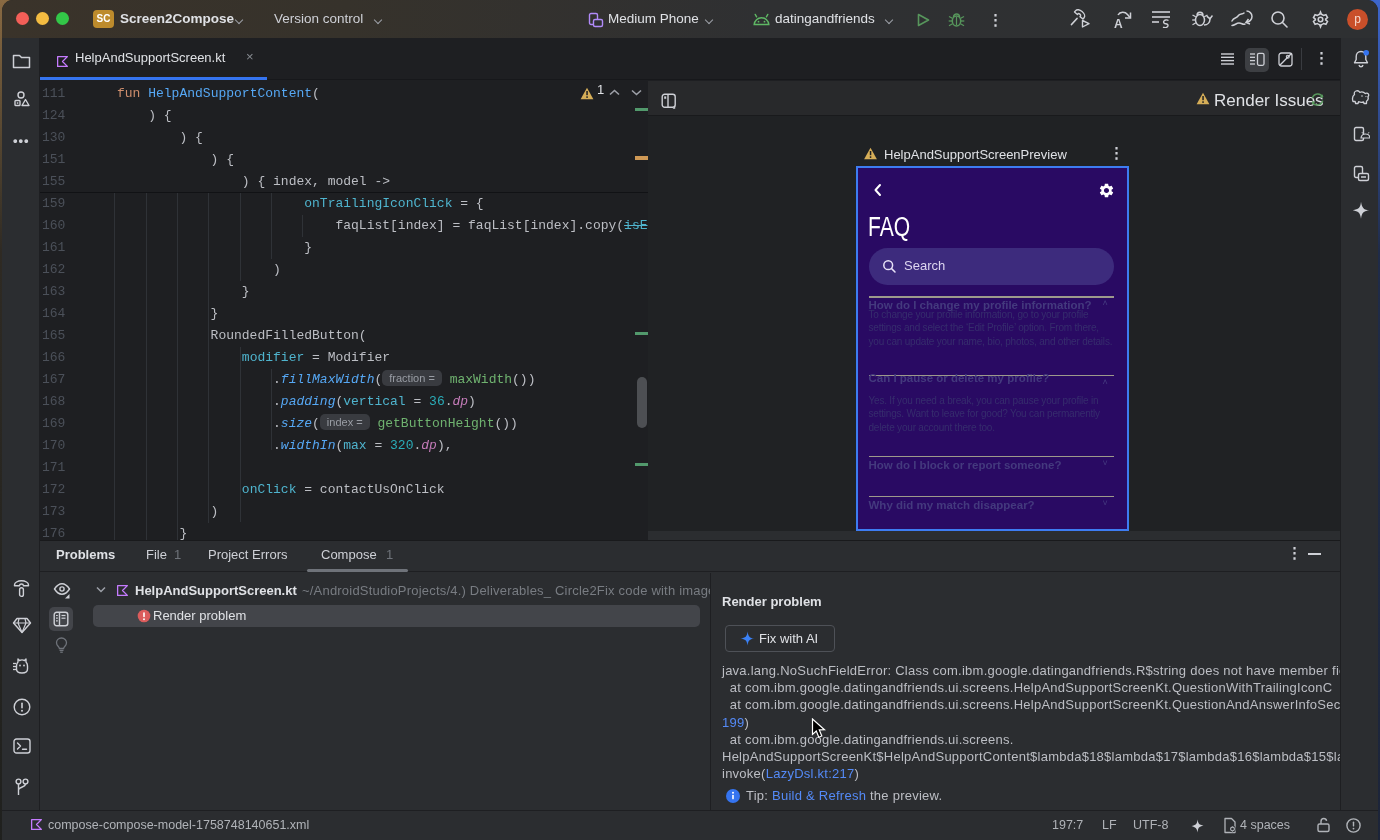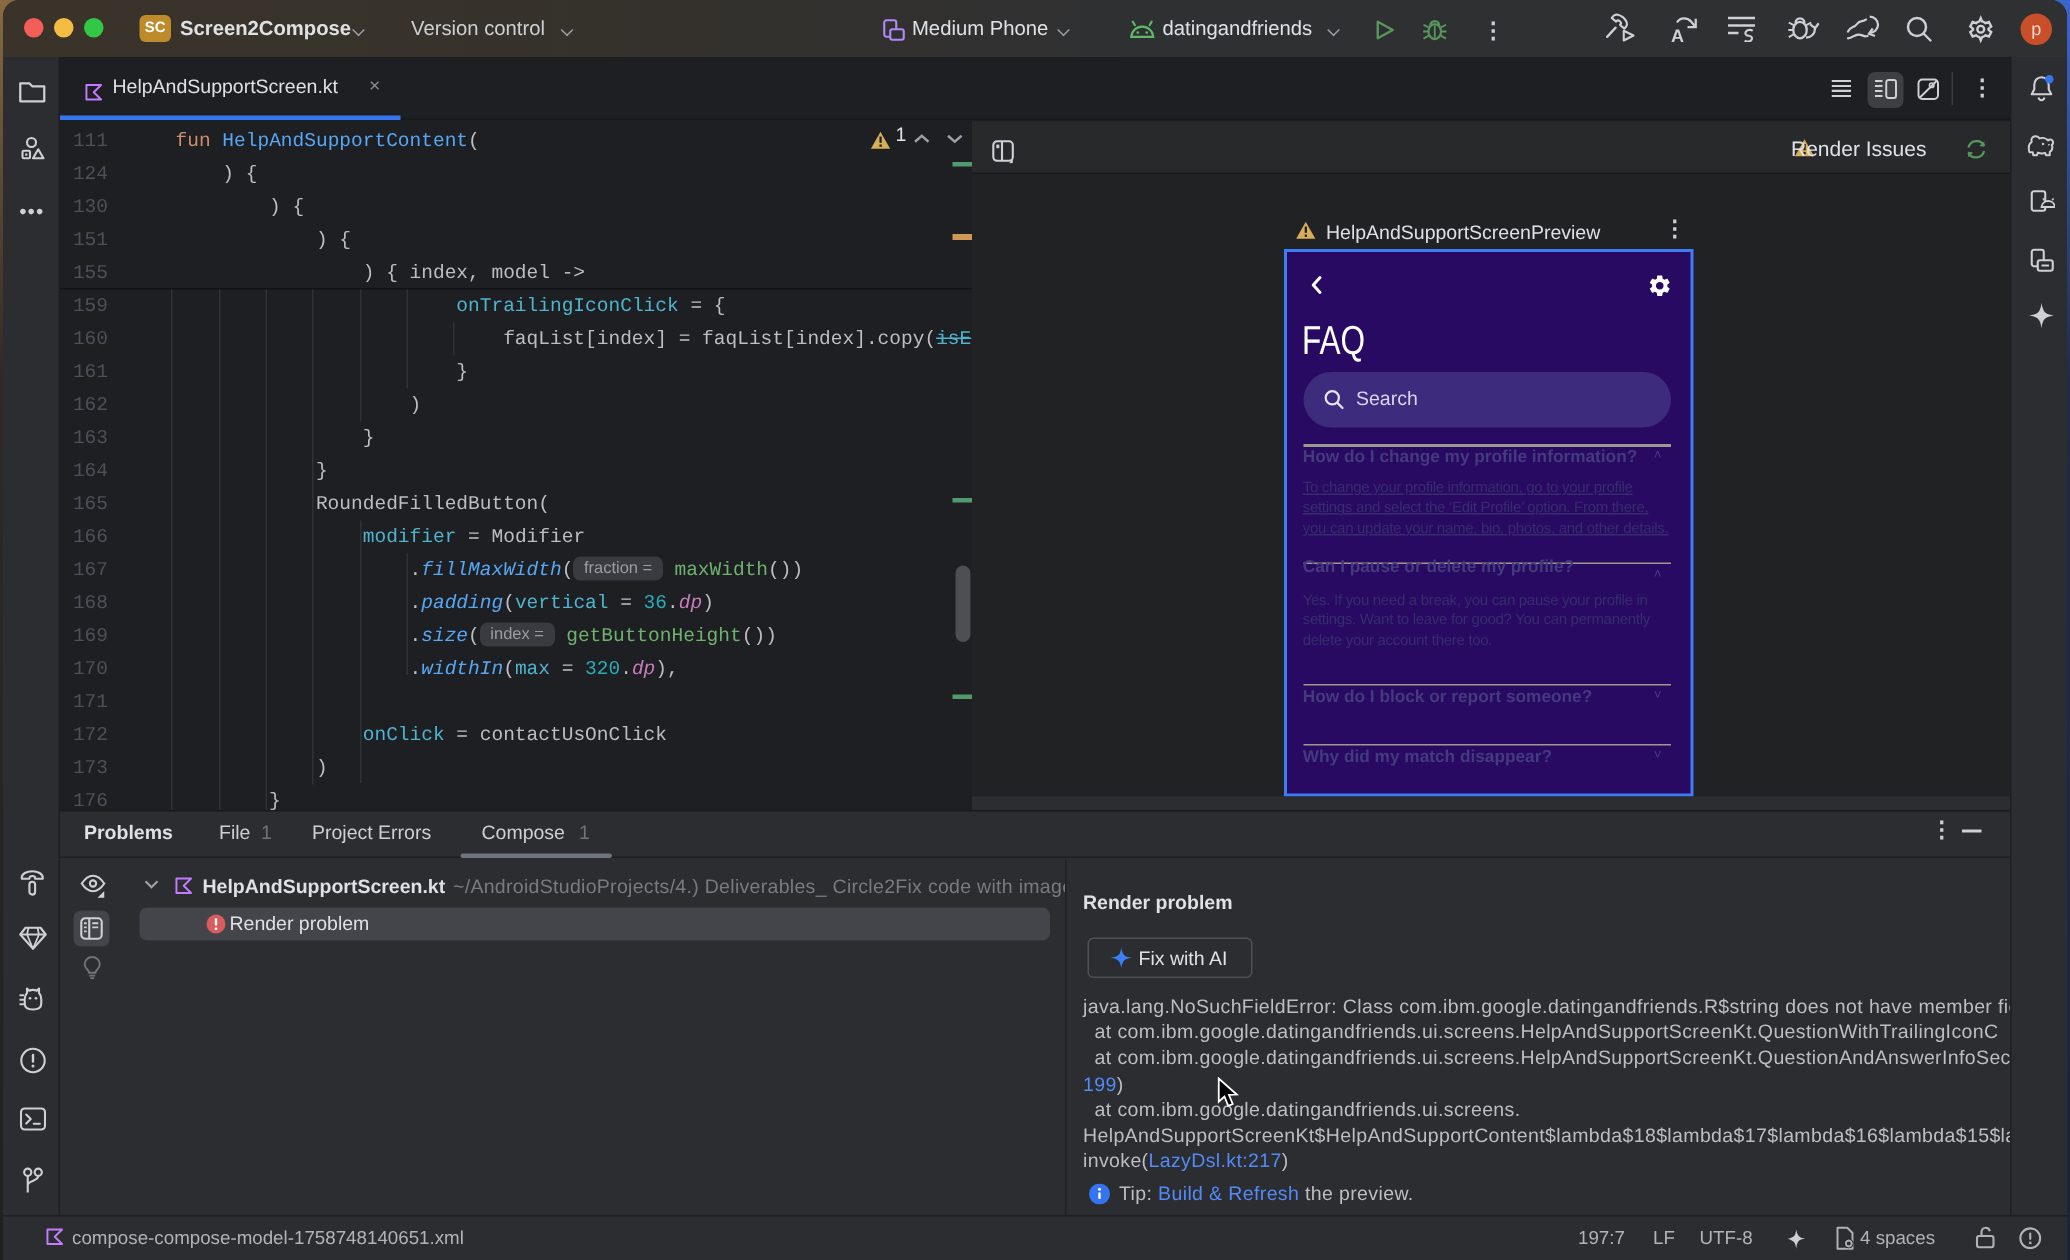--- a/index.html
+++ b/index.html
@@ -24,21 +24,21 @@
   background:#2b2d30; border-left:1px solid #1e1f22; }
 
 #tabbar { position:absolute; left:38px; top:38px; width:1300px; height:42px;
   background:#1e1f22; border-bottom:1px solid #17181b; }
 
 #editor { position:absolute; left:38px; top:81px; width:608px; height:459px;
   background:#1e1f22; overflow:hidden;
   font-family:"Liberation Mono", monospace; font-size:13px; }
 .cl { position:absolute; left:77px; height:22px; line-height:22px; white-space:pre; color:#bcbec4; }
 .ln { position:absolute; left:2px; width:30px; height:22px; line-height:22px;
-  text-align:right; color:#4b5059; }
+  text-align:left; color:#4b5059; }
 .kw { color:#cf8e6d; }
 .fn { color:#56a8f5; }
 .na { color:#4fb4ce; }
 .ext { color:#56a8f5; font-style:italic; }
 .gfn { color:#6fb26f; }
 .num { color:#2aacb8; }
 .pp { color:#c77dbb; font-style:italic; }
 .hint { display:inline-block; background:#393b40; color:#999da4; border-radius:5px;
   font-family:"Liberation Sans",sans-serif; font-size:11px; line-height:16px; height:16px;
   padding:0 7px; vertical-align:1px; }
@@ -316,21 +316,21 @@
           <rect x="1.2" y="1.2" width="13" height="13" rx="2.5" fill="none" stroke="#ced0d6" stroke-width="1.4"></rect>
           <line x1="7" y1="1.5" x2="7" y2="14" stroke="#ced0d6" stroke-width="1.4"></line>
           <rect x="3.2" y="3.4" width="2" height="2.4" fill="#ced0d6"></rect>
           <path d="M14.2 15.8 L11.6 15.8 L14.2 13.2 Z" fill="#ced0d6"></path>
         </svg>
       <svg class="icon" style="left:548px;top:11px;" width="14" height="13" viewBox="0 0 14 13">
           <path d="M7 0.8 L13.4 12.2 H0.6 Z" fill="#d6ae58"></path>
           <rect x="6.3" y="4" width="1.5" height="4.2" fill="#1e1f22"></rect>
           <rect x="6.3" y="9.3" width="1.5" height="1.6" fill="#1e1f22"></rect>
         </svg>
-      <div class="abs" style="left:546px;top:10px;font-size:14px;color:#dfe1e5;">Render Issues</div>
+      <div class="abs" style="left:566px;top:10px;font-size:17px;color:#dfe1e5;">Render Issues</div>
       <svg class="icon" style="left:662px;top:11px;" width="15" height="15" viewBox="0 0 15 15">
           <path d="M12.8 5.2 A 5.6 5.6 0 0 0 2.3 6.4" fill="none" stroke="#57965c" stroke-width="1.5"></path>
           <path d="M2.2 9.8 A 5.6 5.6 0 0 0 12.7 8.6" fill="none" stroke="#57965c" stroke-width="1.5"></path>
           <path d="M12.9 2.2 L12.9 5.8 L9.5 5.4 Z" fill="#57965c"></path>
           <path d="M2.1 12.8 L2.1 9.2 L5.5 9.6 Z" fill="#57965c"></path>
         </svg>
     </div>
     <svg class="icon" style="left:215px;top:66px;" width="15" height="13" viewBox="0 0 14 13">
         <path d="M7 0.8 L13.4 12.2 H0.6 Z" fill="#d6ae58"></path>
         <rect x="6.3" y="4" width="1.5" height="4.2" fill="#1e1f22"></rect>
@@ -348,21 +348,21 @@
       <div class="abs" style="left:10px;top:44px;font-size:27px;color:#fff;transform:scaleX(0.78);transform-origin:left top;">FAQ</div>
       <div class="abs" style="left:11.5px;top:80px;width:245px;height:37px;border-radius:19px;background:#3d2b7d;"></div>
       <svg class="icon" style="left:24px;top:91px;" width="15" height="15" viewBox="0 0 15 15">
           <circle cx="6.2" cy="6.2" r="4.4" fill="none" stroke="#e8e2f7" stroke-width="1.5"></circle>
           <line x1="9.6" y1="9.6" x2="13" y2="13" stroke="#e8e2f7" stroke-width="1.5" stroke-linecap="round"></line>
         </svg>
       <div class="abs" style="left:46.5px;top:90px;font-size:13px;color:#ddd6f0;">Search</div>
       <div class="faqdiv" style="top:128px;"></div>
       <div class="faqq" style="top:131px;">How do I change my profile information?</div>
       <div class="faqc" style="top:130px;">˄</div>
-      <div class="faqa" style="top:151px;text-decoration:underline;">To change your profile information, go to your profile<br>settings and select the ‘Edit Profile’ option. From there,<br>you can update your name, bio, photos, and other details.</div>
+      <div class="faqa" style="top:140px;">To change your profile information, go to your profile<br>settings and select the ‘Edit Profile’ option. From there,<br>you can update your name, bio, photos, and other details.</div>
       <div class="faqdiv" style="top:206.5px;"></div>
       <div class="faqq" style="top:204px;">Can I pause or delete my profile?</div>
       <div class="faqc" style="top:209px;">˄</div>
       <div class="faqa" style="top:226px;">Yes. If you need a break, you can pause your profile in<br>settings. Want to leave for good? You can permanently<br>delete your account there too.</div>
       <div class="faqdiv" style="top:287.5px;"></div>
       <div class="faqq" style="top:291px;">How do I block or report someone?</div>
       <div class="faqc" style="top:290px;">˅</div>
       <div class="faqdiv" style="top:327.5px;"></div>
       <div class="faqq" style="top:331px;">Why did my match disappear?</div>
       <div class="faqc" style="top:330px;">˅</div>

